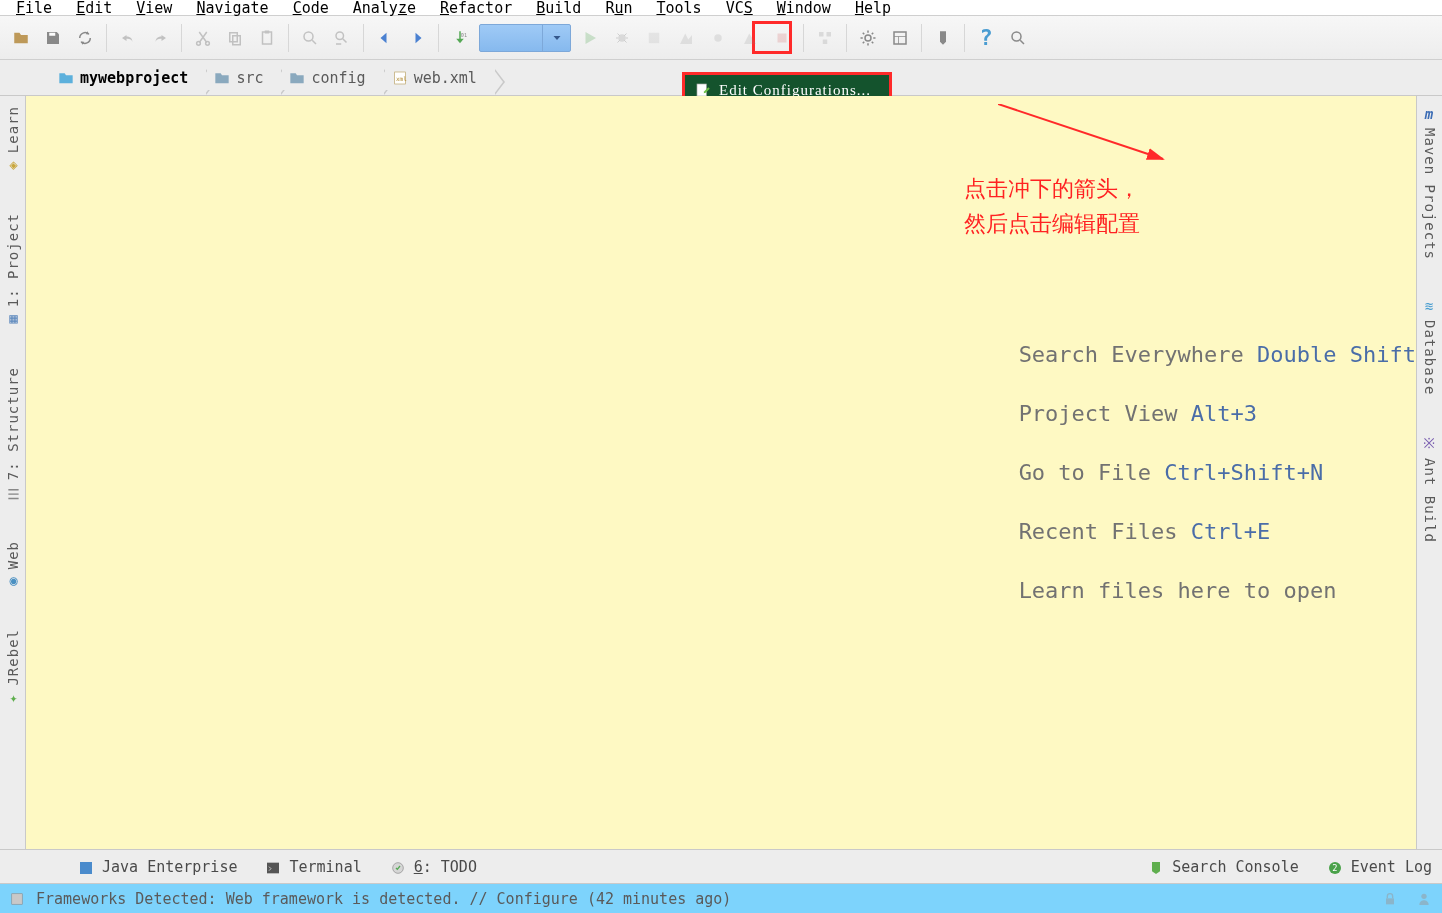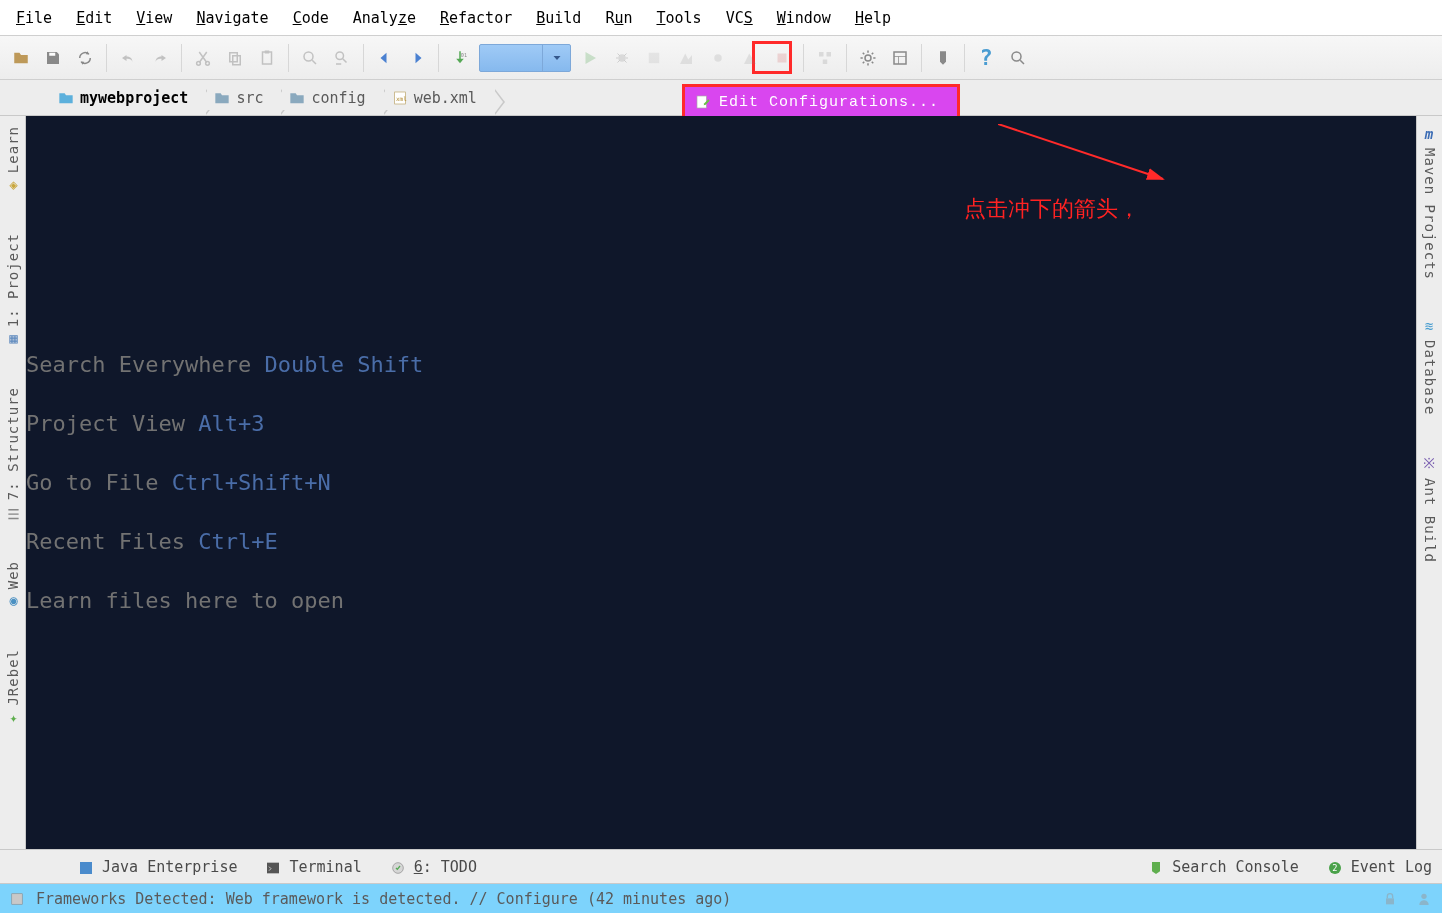--- a/index.html
+++ b/index.html
@@ -9,21 +9,21 @@
       font-size: 15px;
       background: #fff;
       color: #000;
       display: flex;
       flex-direction: column;
     }
     
     .menubar {
       display: flex;
       align-items: center;
-      height: 36px;
+      height: 16px;
       padding: 0 4px;
       background: #fff;
       border-bottom: 1px solid #cfcfcf;
     }
     .menubar .menu {
       padding: 3px 12px 3px 12px;
       color: #000;
       cursor: default;
     }
     .menubar .menu u { text-decoration: underline; }
@@ -110,28 +110,28 @@
       position:absolute;right:-8px;top:3px;
       width:0;height:0;
       border-top:12px solid transparent;
       border-bottom:12px solid transparent;
       border-left:9px solid #ededed;
       z-index:1;
     }
     .crumb .fico{margin-right:6px;}
     .dropdown-popup{
       position:absolute;
-      left: 682px; top: 4px;
+      left: 682px; top: 12px;
       height: 30px;
-      background:#d946ef;
+      background:#14532d;
       color:#fff;
       padding:0 18px 0 10px;
       display:flex;align-items:center;
       gap:8px;
-      font-family: Liberation Mono, monospace;
+      font-family: Liberation Serif, serif;
       letter-spacing:1px;
       border: 3px solid #ff2a2a;
       box-sizing: content-box;
     }
     .dropdown-popup .fico{color:#bde08a;}
 
     
     .workzone{
       flex:1;
       display:flex;
@@ -155,22 +155,22 @@
       display:flex;align-items:center;gap:6px;
       font-size:14px;
     }
     .gutter .vico{
       writing-mode: horizontal-tb;
       font-size:14px;
     }
     .gutter .spacer{height:18px;}
     .editor-empty{
       flex:1;
-      background:#0f172a;
-      display:flex;align-items:center;justify-content:flex-start;
+      background:#fef9c3;
+      display:flex;align-items:center;justify-content:flex-end;
       position:relative;
     }
     .hint-block{
       display:flex;flex-direction:column;gap:34px;
       font-size:22px;color:#727272;
       text-align:left;
     }
     .hint-block .key{color:#4a6da8;}
 
     
@@ -488,20 +488,21 @@
     <svg class="anno-arrow" viewBox="0 0 200 70">
       <defs>
           <marker id="ah" markerWidth="10" markerHeight="10" refX="8" refY="3" orient="auto">
         <path d="M0 0l9 3-9 3z" fill="#ff2a2a"></path>
           </marker>
         </defs>
       <line x1="0" y1="0" x2="165" y2="55" stroke="#ff2a2a" stroke-width="2" marker-end="url(#ah)"></line>
     </svg>
     <div class="anno-text">
       <div>点击冲下的箭头，</div>
+      <div>然后点击编辑配置</div>
     </div>
 
     <div class="hint-block">
       <div><span>Search Everywhere </span><span class="key">Double Shift</span></div>
       <div><span>Project View </span><span class="key">Alt+3</span></div>
       <div><span>Go to File </span><span class="key">Ctrl+Shift+N</span></div>
       <div><span>Recent Files </span><span class="key">Ctrl+E</span></div>
       <div><span>Learn files here to open</span><span class="key"></span></div>
     </div>
   </div>

